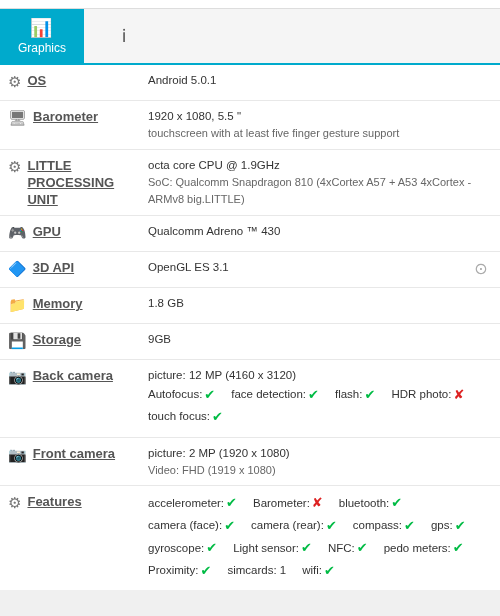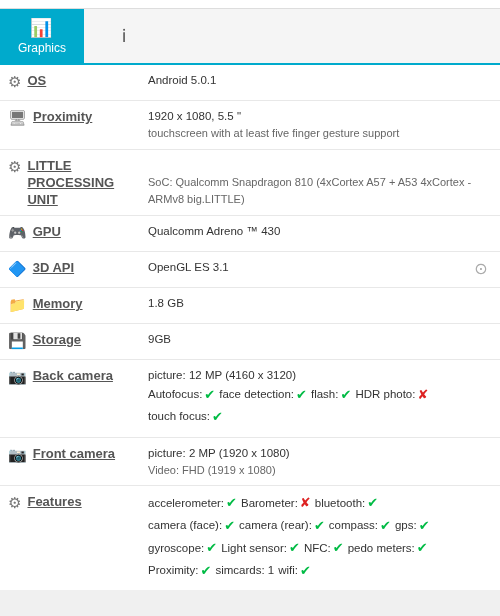--- a/index.html
+++ b/index.html
@@ -100,21 +100,21 @@
       color: #666;
       font-size: 11px;
     }
 
     .check { color: #00bb44; font-size: 13px; }
     .cross { color: #dd2222; font-size: 13px; }
 
     .feature-line {
       display: flex;
       flex-wrap: wrap;
-      gap: 3px 4px;
+      gap: 3px 16px;
       margin-bottom: 3px;
     }
     .feature-item {
       display: flex;
       align-items: center;
       gap: 2px;
       white-space: nowrap;
     }
 
     .arrow-btn {
@@ -149,30 +149,30 @@
 <div class="row">
       <div class="row-label">
         <span class="row-icon">⚙</span>
         <span class="row-label-text">OS</span>
       </div>
       <div class="row-value"><span>Android 5.0.1</span><br></div>
     </div>
     <div class="row">
       <div class="row-label">
         <span class="row-icon">🖥</span>
-        <span class="row-label-text">Proximity</span>
+        <span class="row-label-text">Barometer</span>
       </div>
       <div class="row-value"><span>1920 x 1080, 5.5 "</span><br><span class="sub-line">touchscreen with at least five finger gesture support</span></div>
     </div>
     <div class="row">
       <div class="row-label">
         <span class="row-icon">⚙</span>
         <span class="row-label-text">LITTLE PROCESSING UNIT</span>
       </div>
-      <div class="row-value"><br><span class="sub-line">SoC: Qualcomm Snapdragon 810 (4xCortex A57 + A53 4xCortex - ARMv8 big.LITTLE)</span></div>
+      <div class="row-value"><span>octa core CPU @ 1.9GHz</span><br><span class="sub-line">SoC: Qualcomm Snapdragon 810 (4xCortex A57 + A53 4xCortex - ARMv8 big.LITTLE)</span></div>
     </div>
     <div class="row">
       <div class="row-label">
         <span class="row-icon">🎮</span>
         <span class="row-label-text">GPU</span>
       </div>
       <div class="row-value"><span>Qualcomm Adreno ™ 430</span><br></div>
     </div>
     <div class="row">
       <div class="row-label">

